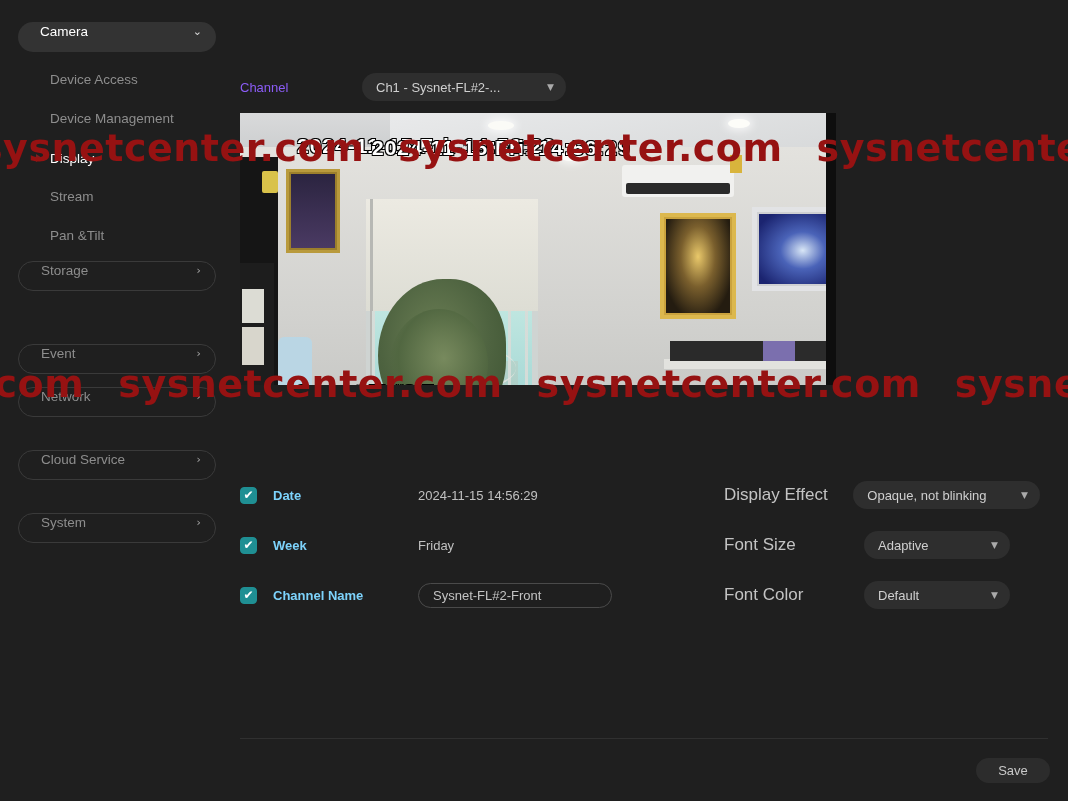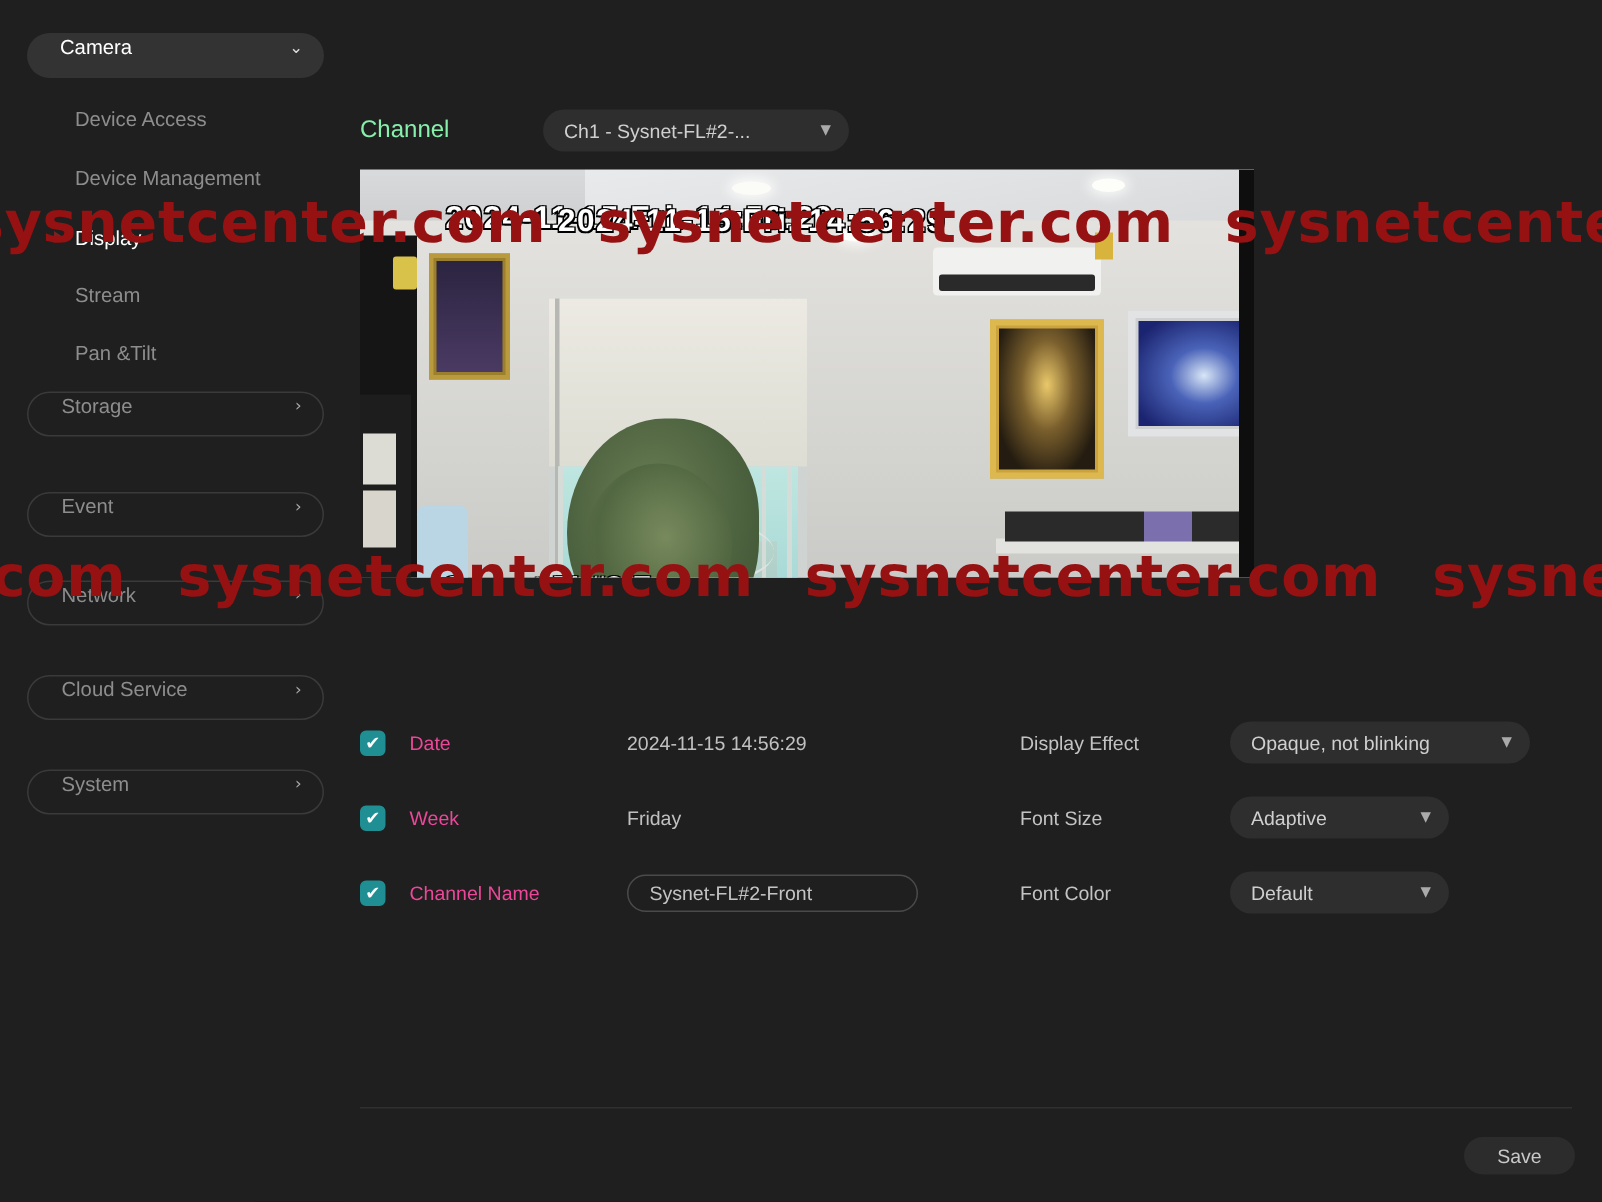--- a/index.html
+++ b/index.html
@@ -52,21 +52,21 @@
   }
 
   
   .content { position: absolute; left: 234px; top: 0; width: 834px; height: 801px; }
 
   .tabs { position: absolute; left: 6px; top: 22px; display: flex; align-items: center; }
   .tab { font-size: 13.5px; color: #8d8d8d; margin-right: 42px; }
   .tab.active { color: #ffffff; }
 
   .channel-row { position: absolute; left: 6px; top: 73px; display: flex; align-items: center; }
-  .channel-label { font-size: 16px; color: #86efac; width: 122px; }
+  .channel-label { font-size: 13px; color: #8b5cf6; width: 122px; }
   .pill-select {
     background: #2e2e2e; border-radius: 16px; height: 28px;
     display: flex; align-items: center; justify-content: space-between;
     padding: 0 12px 0 14px; font-size: 13px; color: #cfcfcf;
   }
   .pill-select .caret { font-size: 9px; color: #aaaaaa; font-family: "DejaVu Sans", sans-serif; }
   #channel-select { width: 204px; }
 
   
   .video {
@@ -165,29 +165,29 @@
 
   .cbox {
     width: 17px; height: 17px; border-radius: 4px;
     border: 1px solid #6d6d6d; margin-right: 16px;
     display: flex; align-items: center; justify-content: center;
     flex: none;
   }
   .cbox.on { background: #1f8f93; border-color: #1f8f93; }
   .cbox .tick { color: #ffffff; font-size: 12px; line-height: 1; font-family: "DejaVu Sans", sans-serif; }
 
-  .flabel { font-size: 13px; color: #ec4899; width: 145px; }
+  .flabel { font-size: 13px; color: #7dd3fc; width: 145px; font-weight: bold; }
   .fvalue { font-size: 13px; color: #c0c0c0; }
   .ftext {
     width: 194px; height: 25px; border-radius: 13px;
     border: 1px solid #4a4a4a; background: transparent;
     color: #c3c3c3; font-size: 13px; padding: 0 14px;
     font-family: "Liberation Sans", sans-serif; outline: none;
   }
-  .rlabel { font-size: 13px; color: #c3c3c3; width: 140px; }
+  .rlabel { font-size: 17px; color: #c3c3c3; width: 140px; margin-left: 44px; }
   #display-effect-select { width: 200px; }
   #font-size-select { width: 146px; }
   #font-color-select { width: 146px; }
 
   .divider { position: absolute; left: 6px; top: 738px; width: 808px; height: 1px; background: #303030; }
 
   .save-btn {
     position: absolute; left: 742px; top: 758px;
     width: 74px; height: 25px; border-radius: 13px;
     background: #2c2c2c; color: #c9c9c9; font-size: 13px;
@@ -220,21 +220,21 @@
       <span>Stream</span>
     </div>
     <div class="side-sub" style="top:228px;">
       <span>Pan &amp;Tilt</span>
     </div>
 
     <div class="side-group idle" style="top:261px;">
       <span>Storage</span>
       <span class="chev">›</span>
     </div>
-    <div class="side-group idle" style="top:328px;">
+    <div class="side-group idle" style="top:344px;">
       <span>Event</span>
       <span class="chev">›</span>
     </div>
     <div class="side-group idle" style="top:387px;">
       <span>Network</span>
       <span class="chev">›</span>
     </div>
     <div class="side-group idle" style="top:450px;">
       <span>Cloud Service</span>
       <span class="chev">›</span>

